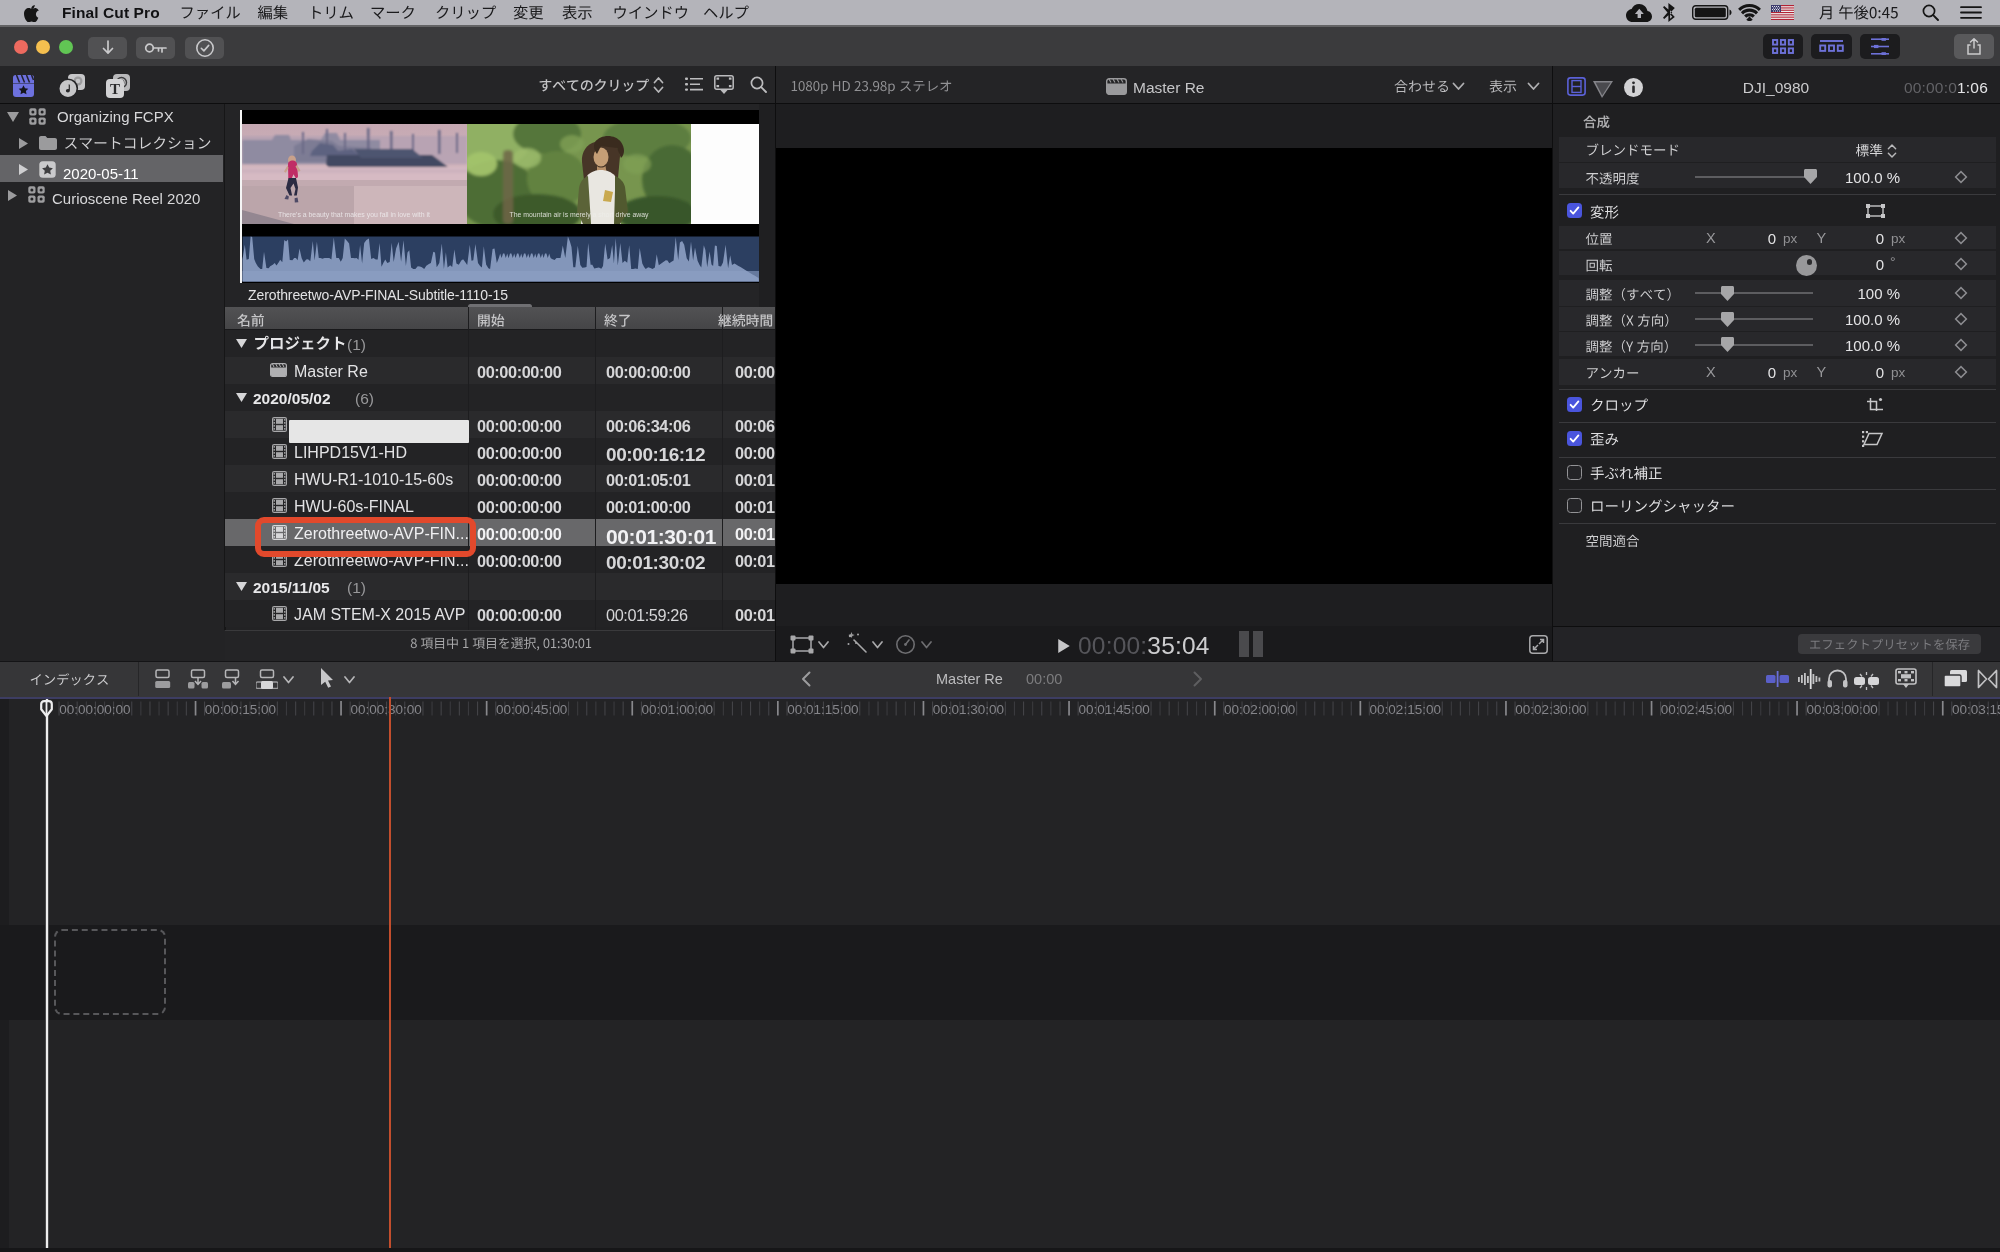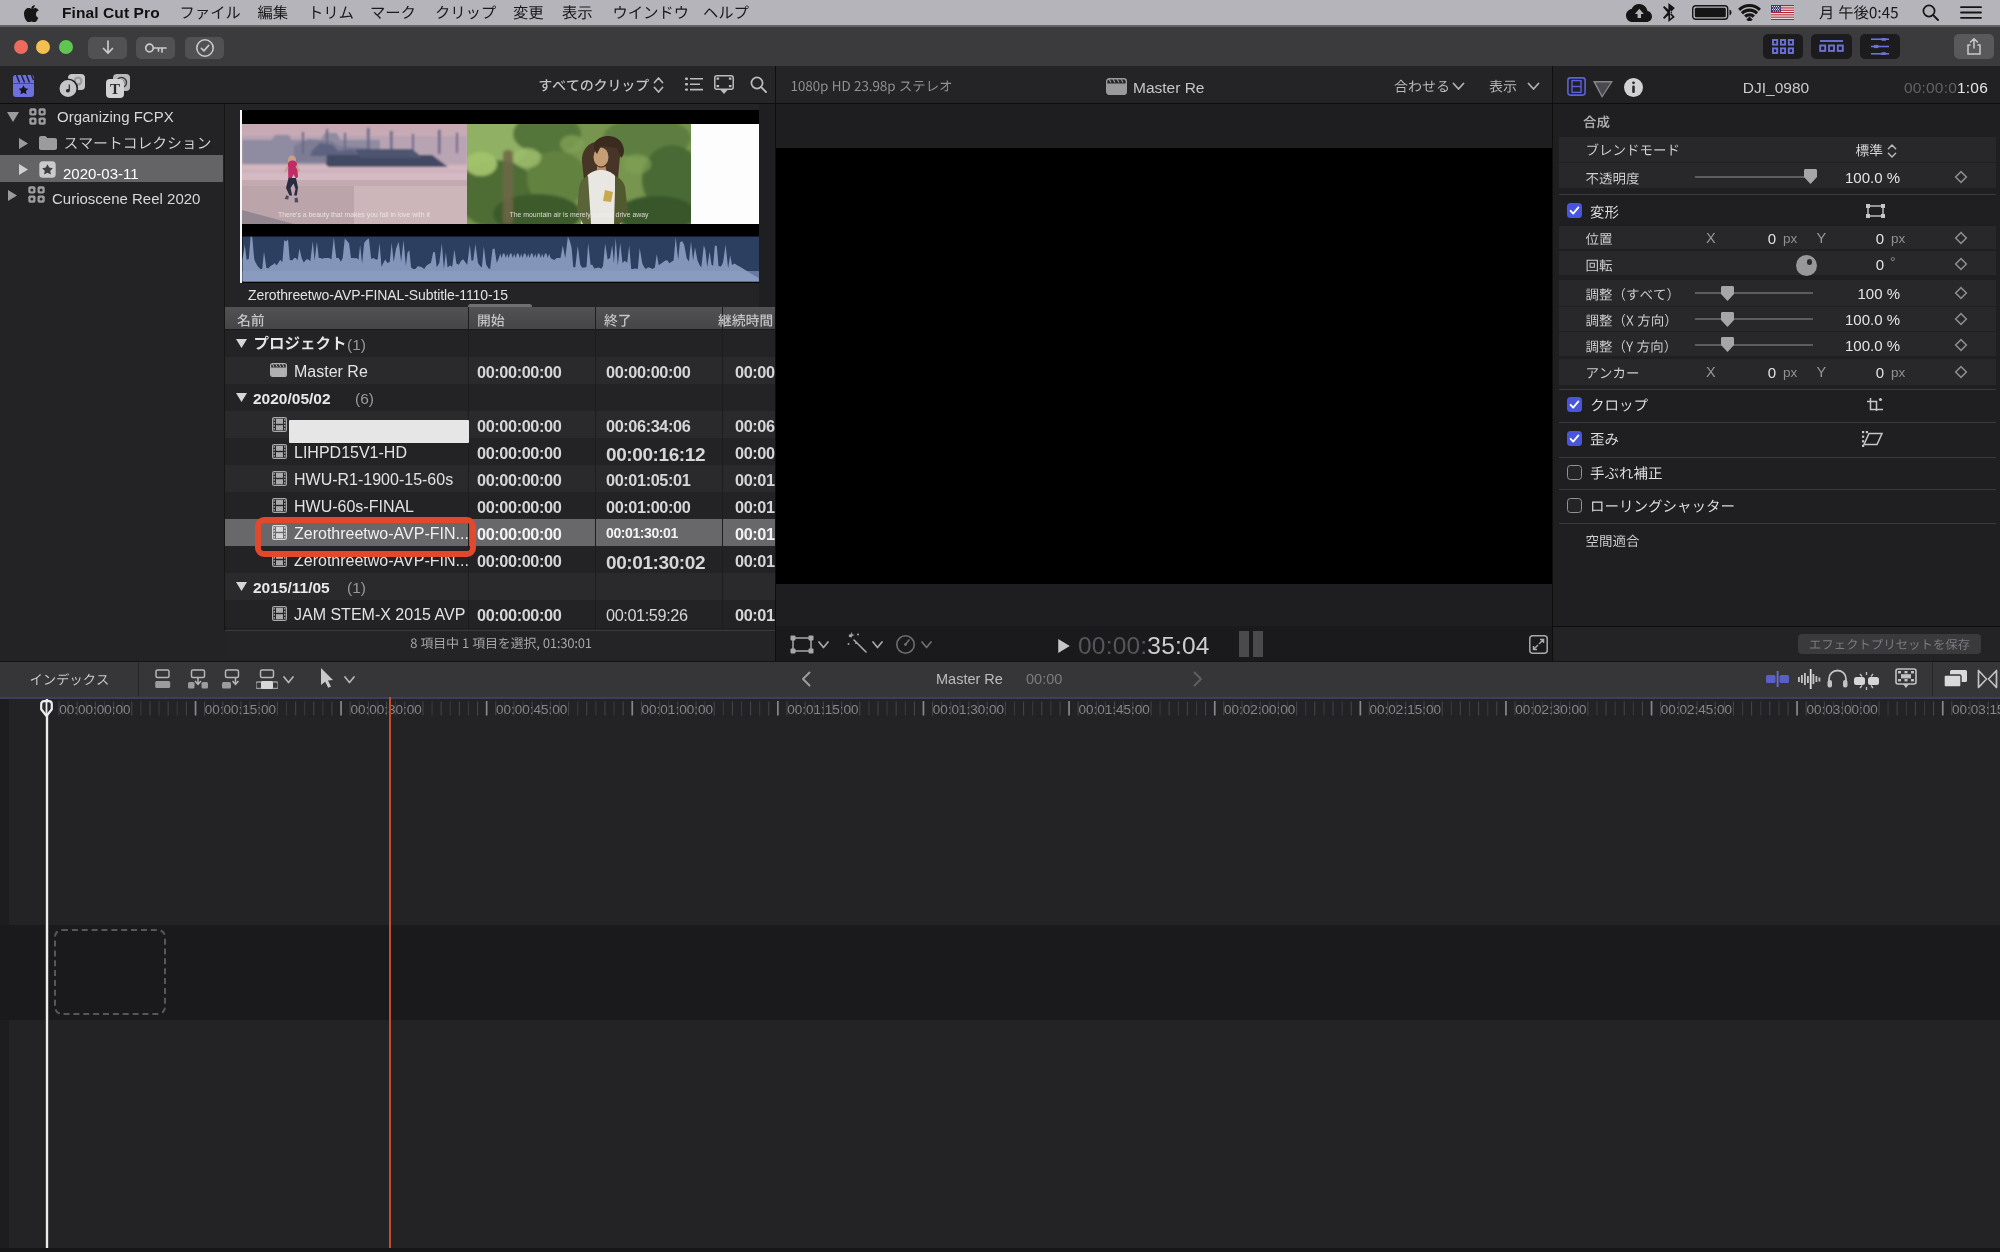--- a/index.html
+++ b/index.html
@@ -246,21 +246,21 @@
       <path fill="#9b9b9d" d="M0 2c0-1.1.9-2 2-2h4.5l1.8 2H16c1.1 0 2 .9 2 2v8c0 1.1-.9 2-2 2H2c-1.1 0-2-.9-2-2z"></path>
     </svg>
 
 <svg class="abs" style="left:19px;top:164px" width="9" height="11" viewBox="0 0 9 11">
       <path fill="#cfcfd1" d="M0 0l9 5.5L0 11z"></path>
     </svg>
 <svg class="abs" style="left:39px;top:161px" width="17" height="17" viewBox="0 0 17 17">
       <rect x="0.3" y="0.3" width="16.4" height="16.4" rx="3.5" fill="#cacacc"></rect>
       <path fill="#3e3e40" d="M8.5 3.2l1.7 3.4 3.7.6-2.7 2.6.7 3.7-3.4-1.8-3.4 1.8.7-3.7-2.7-2.6 3.7-.6z"></path>
     </svg>
-<div class="abs" style="left:63px;top:165px;font-size:15px;color:#ffffff">2020-03-11</div>
+<div class="abs" style="left:63px;top:165px;font-size:15px;color:#ffffff">2020-05-11</div>
 
 <svg class="abs" style="left:8px;top:190px" width="9" height="11" viewBox="0 0 9 11">
       <path fill="#9b9b9d" d="M0 0l9 5.5L0 11z"></path>
     </svg>
 <svg class="abs" style="left:28px;top:186px" width="17" height="17" viewBox="0 0 17 17">
       <g fill="#9d9d9f">
         <rect x="0.3" y="0.3" width="7.2" height="7.2" rx="1.8"></rect>
         <rect x="9.5" y="0.3" width="7.2" height="7.2" rx="1.8"></rect>
         <rect x="0.3" y="9.5" width="7.2" height="7.2" rx="1.8"></rect>
         <rect x="9.5" y="9.5" width="7.2" height="7.2" rx="1.8"></rect>
@@ -512,21 +512,21 @@
         <rect x="1.6" y="11" width="1.3" height="1.7"></rect>
         <rect x="12.1" y="2" width="1.3" height="1.7"></rect>
         <rect x="12.1" y="5" width="1.3" height="1.7"></rect>
         <rect x="12.1" y="8" width="1.3" height="1.7"></rect>
         <rect x="12.1" y="11" width="1.3" height="1.7"></rect>
       </g>
     </svg>
 
 <div class="abs" style="left:289px;top:419.5px;width:180px;height:23px;background:#e6e6e6;border-radius:1px"></div>
 <div class="abs" style="left:294px;top:444px;font-size:16px;color:#e2e2e4">LIHPD15V1-HD</div>
-<div class="abs" style="left:294px;top:471px;font-size:16px;color:#e2e2e4">HWU-R1-1900-15-60s</div>
+<div class="abs" style="left:294px;top:471px;font-size:16px;color:#e2e2e4">HWU-R1-1010-15-60s</div>
 <div class="abs" style="left:294px;top:498px;font-size:16px;color:#e2e2e4">HWU-60s-FINAL</div>
 <div class="abs" style="left:294px;top:525px;font-size:16px;color:#f0f0f2">Zerothreetwo-AVP-FIN...</div>
 <div class="abs" style="left:294px;top:552px;font-size:16px;color:#e2e2e4">Zerothreetwo-AVP-FIN...</div>
 <div class="abs" style="left:294px;top:606px;font-size:16px;color:#e2e2e4">JAM STEM-X 2015 AVP</div>
 
 <div class="abs" style="left:477px;top:363px;font-size:16.3px;font-weight:bold;color:#d6d6d8;letter-spacing:-0.4px">00:00:00:00</div>
     <div class="abs" style="left:606px;top:363px;font-size:16.3px;font-weight:bold;color:#d6d6d8;letter-spacing:-0.4px">00:00:00:00</div>
     <div class="abs" style="left:735px;top:363px;width:40px;overflow:hidden;white-space:nowrap;font-size:16.3px;font-weight:bold;color:#d6d6d8;letter-spacing:-0.4px">00:00:</div>
     <div class="abs" style="left:477px;top:417px;font-size:16.3px;font-weight:bold;color:#d6d6d8;letter-spacing:-0.4px">00:00:00:00</div>
     <div class="abs" style="left:606px;top:417px;font-size:16.3px;font-weight:bold;color:#d6d6d8;letter-spacing:-0.4px">00:06:34:06</div>
@@ -534,21 +534,21 @@
     <div class="abs" style="left:477px;top:444px;font-size:16.3px;font-weight:bold;color:#d6d6d8;letter-spacing:-0.4px">00:00:00:00</div>
     <div class="abs" style="left:606px;top:444px;font-size:19px;font-weight:bold;color:#d6d6d8;letter-spacing:-0.4px">00:00:16:12</div>
     <div class="abs" style="left:735px;top:444px;width:40px;overflow:hidden;white-space:nowrap;font-size:16.3px;font-weight:bold;color:#d6d6d8;letter-spacing:-0.4px">00:00:</div>
     <div class="abs" style="left:477px;top:471px;font-size:16.3px;font-weight:bold;color:#d6d6d8;letter-spacing:-0.4px">00:00:00:00</div>
     <div class="abs" style="left:606px;top:471px;font-size:16.3px;font-weight:bold;color:#d6d6d8;letter-spacing:-0.4px">00:01:05:01</div>
     <div class="abs" style="left:735px;top:471px;width:40px;overflow:hidden;white-space:nowrap;font-size:16.3px;font-weight:bold;color:#d6d6d8;letter-spacing:-0.4px">00:01:</div>
     <div class="abs" style="left:477px;top:498px;font-size:16.3px;font-weight:bold;color:#d6d6d8;letter-spacing:-0.4px">00:00:00:00</div>
     <div class="abs" style="left:606px;top:498px;font-size:16.3px;font-weight:bold;color:#d6d6d8;letter-spacing:-0.4px">00:01:00:00</div>
     <div class="abs" style="left:735px;top:498px;width:40px;overflow:hidden;white-space:nowrap;font-size:16.3px;font-weight:bold;color:#d6d6d8;letter-spacing:-0.4px">00:01:</div>
     <div class="abs" style="left:477px;top:525px;font-size:16.3px;font-weight:bold;color:#f2f2f4;letter-spacing:-0.4px">00:00:00:00</div>
-    <div class="abs" style="left:606px;top:525px;font-size:14px;font-weight:bold;color:#f2f2f4;letter-spacing:-0.4px">00:01:30:01</div>
+    <div class="abs" style="left:606px;top:525px;font-size:21px;font-weight:bold;color:#f2f2f4;letter-spacing:-0.4px">00:01:30:01</div>
     <div class="abs" style="left:735px;top:525px;width:40px;overflow:hidden;white-space:nowrap;font-size:16.3px;font-weight:bold;color:#f2f2f4;letter-spacing:-0.4px">00:01:</div>
     <div class="abs" style="left:477px;top:552px;font-size:16.3px;font-weight:bold;color:#d6d6d8;letter-spacing:-0.4px">00:00:00:00</div>
     <div class="abs" style="left:606px;top:552px;font-size:19px;font-weight:bold;color:#d6d6d8;letter-spacing:-0.4px">00:01:30:02</div>
     <div class="abs" style="left:735px;top:552px;width:40px;overflow:hidden;white-space:nowrap;font-size:16.3px;font-weight:bold;color:#d6d6d8;letter-spacing:-0.4px">00:01:</div>
     <div class="abs" style="left:477px;top:606px;font-size:16.3px;font-weight:bold;color:#d6d6d8;letter-spacing:-0.4px">00:00:00:00</div>
     <div class="abs" style="left:606px;top:606px;font-size:16.3px;font-weight:normal;color:#d6d6d8;letter-spacing:-0.4px">00:01:59:26</div>
     <div class="abs" style="left:735px;top:606px;width:40px;overflow:hidden;white-space:nowrap;font-size:16.3px;font-weight:bold;color:#d6d6d8;letter-spacing:-0.4px">00:01:</div>
 
 <div class="abs" style="left:255px;top:517px;width:221px;height:40px;border:6px solid #e2492c;border-radius:9px"></div>
 

